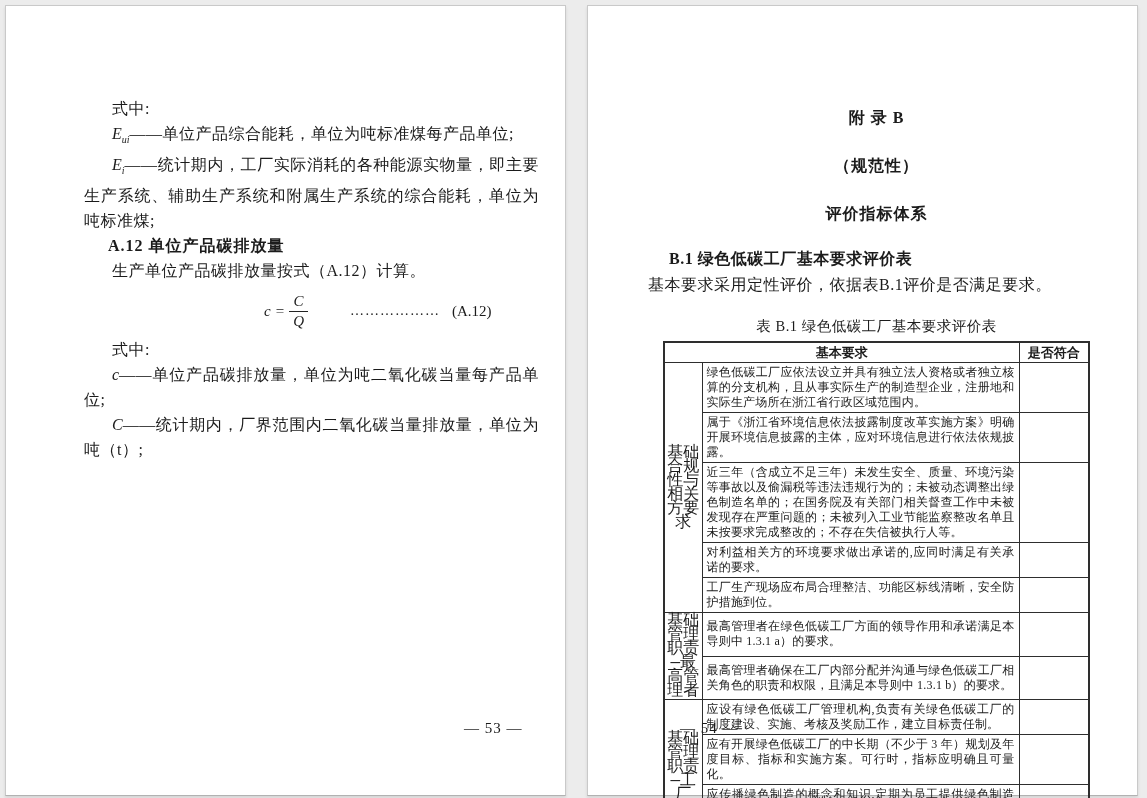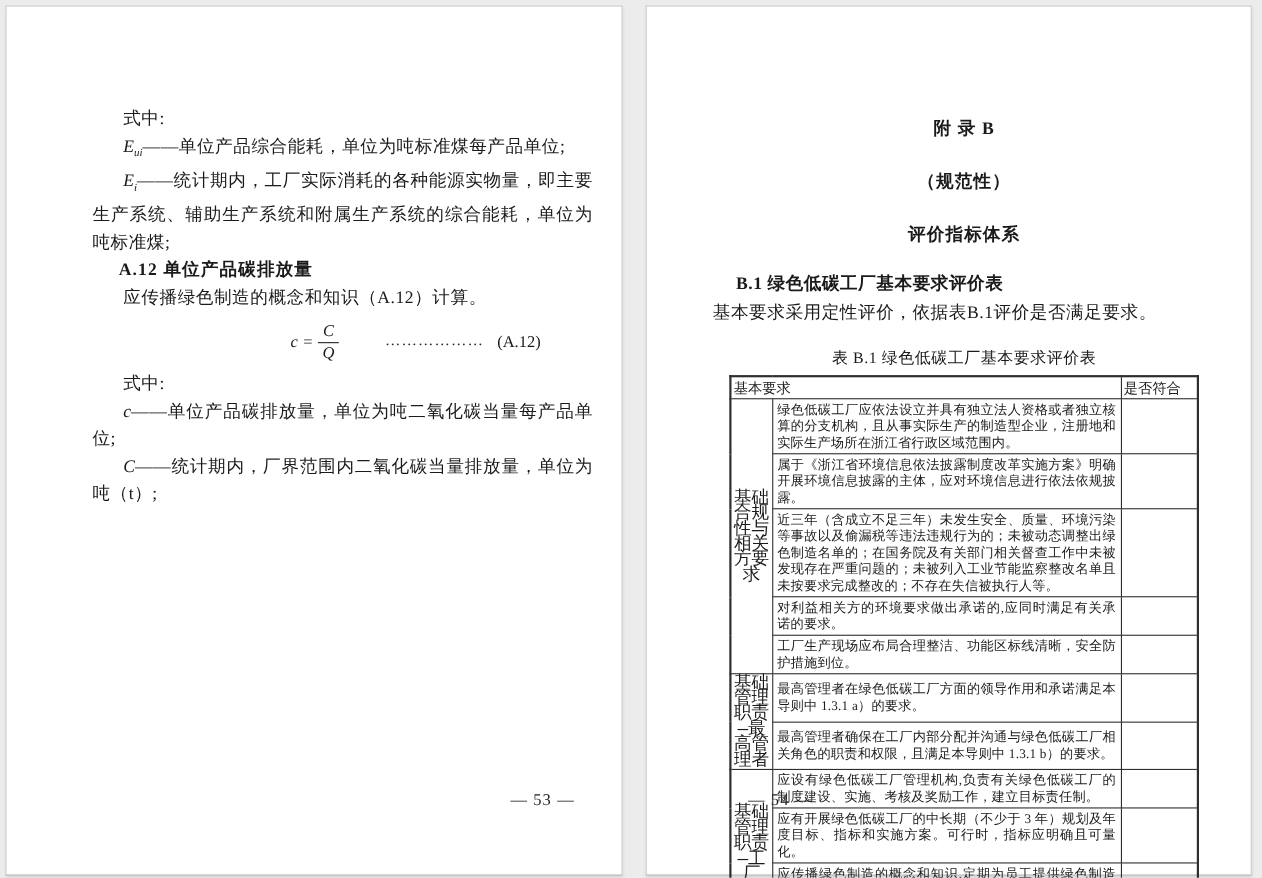--- a/index.html
+++ b/index.html
@@ -65,21 +65,21 @@
     margin: 16px 0 3px; letter-spacing: 0.5px;
   }
   table.eval {
     width: 100%; border-collapse: collapse; table-layout: fixed;
     border: 2px solid #2e2e2e;
   }
   table.eval th, table.eval td {
     border: 1px solid #2e2e2e;
   }
   table.eval th {
-    font-size: 13px; font-weight: normal; text-align: left;
+    font-size: 13px; font-weight: bold; text-align: center;
     padding: 2px 2px; line-height: 15px;
   }
   th.check-head { padding: 2px 19px; word-break: break-all; }
   td.req-cell {
     font-size: 12px; line-height: 15px; padding: 2px 4px;
     text-align: justify; vertical-align: middle; letter-spacing: 0.2px;
   }
   td.group-cell {
     font-size: 16px; line-height: 14px; padding: 1px 1px;
     text-align: center; vertical-align: middle;
@@ -96,21 +96,21 @@
 
   <p class="body-text indent">式中:</p>
 
   <p class="body-text indent"><span class="sym"><i>E</i><sub>ui</sub></span><span>——单位产品综合能耗，单位为吨标准煤每产品单位;</span></p>
 
   <p class="body-text indent"><span class="sym"><i>E</i><sub>i</sub></span><span>——统计期内，工厂实际消耗的各种能源实物量，即主要生产系统、辅助生产系统和附属生产系统的综合能耗，单位为吨标准煤;</span></p>
 
 
   <p class="body-text heading-a12">A.12 单位产品碳排放量</p>
 
-  <p class="body-text indent">应传播绿色制造的概念和知识（A.12）计算。</p>
+  <p class="body-text indent">生产单位产品碳排放量按式（A.12）计算。</p>
 
   <div class="formula-row">
     <span class="formula-lhs">c</span>
     <span class="formula-eq">=</span>
     <span class="frac">
       <span class="num">C</span>
       <span class="den">Q</span>
     </span>
     <span class="formula-dots">………………</span>
     <span class="formula-label">(A.12)</span>

